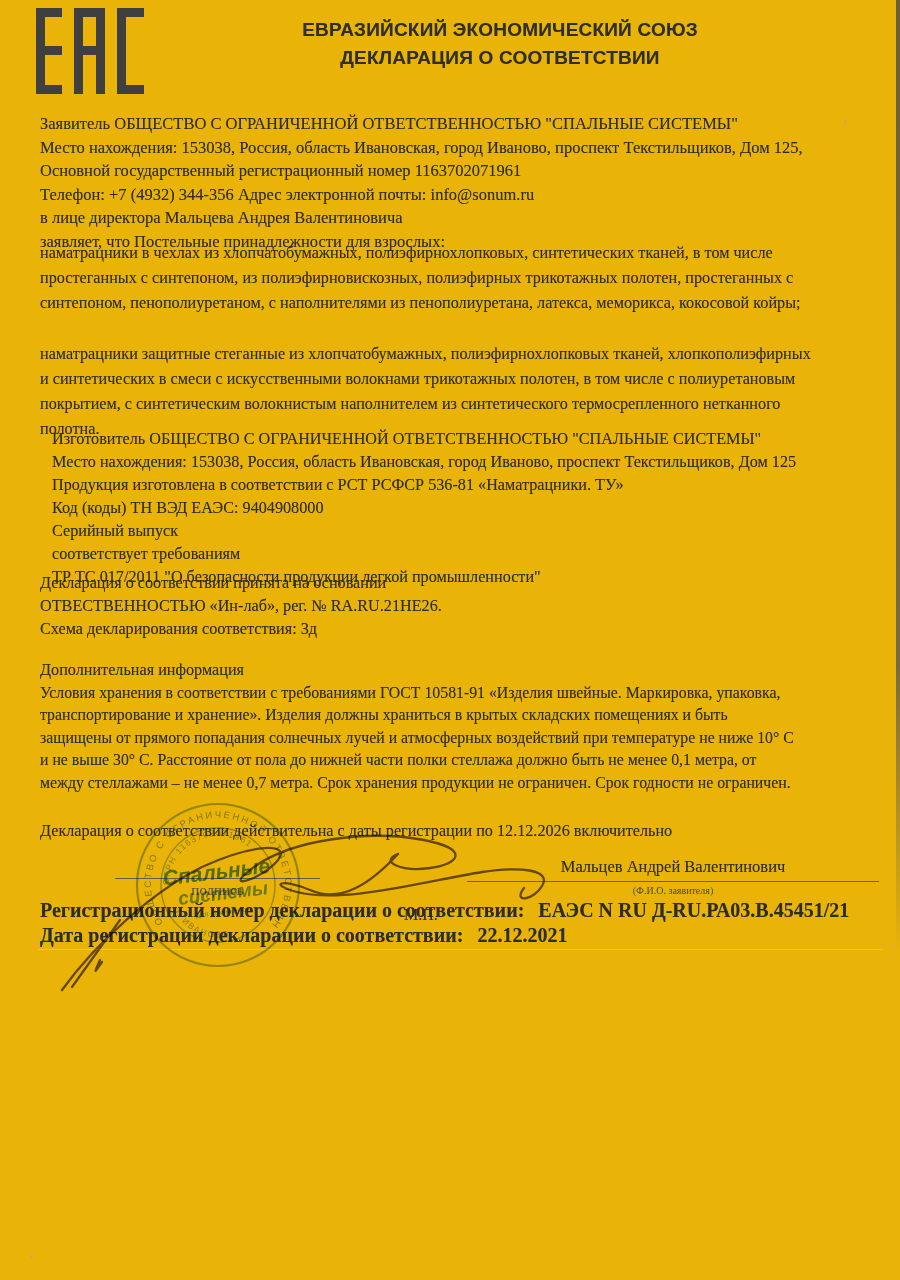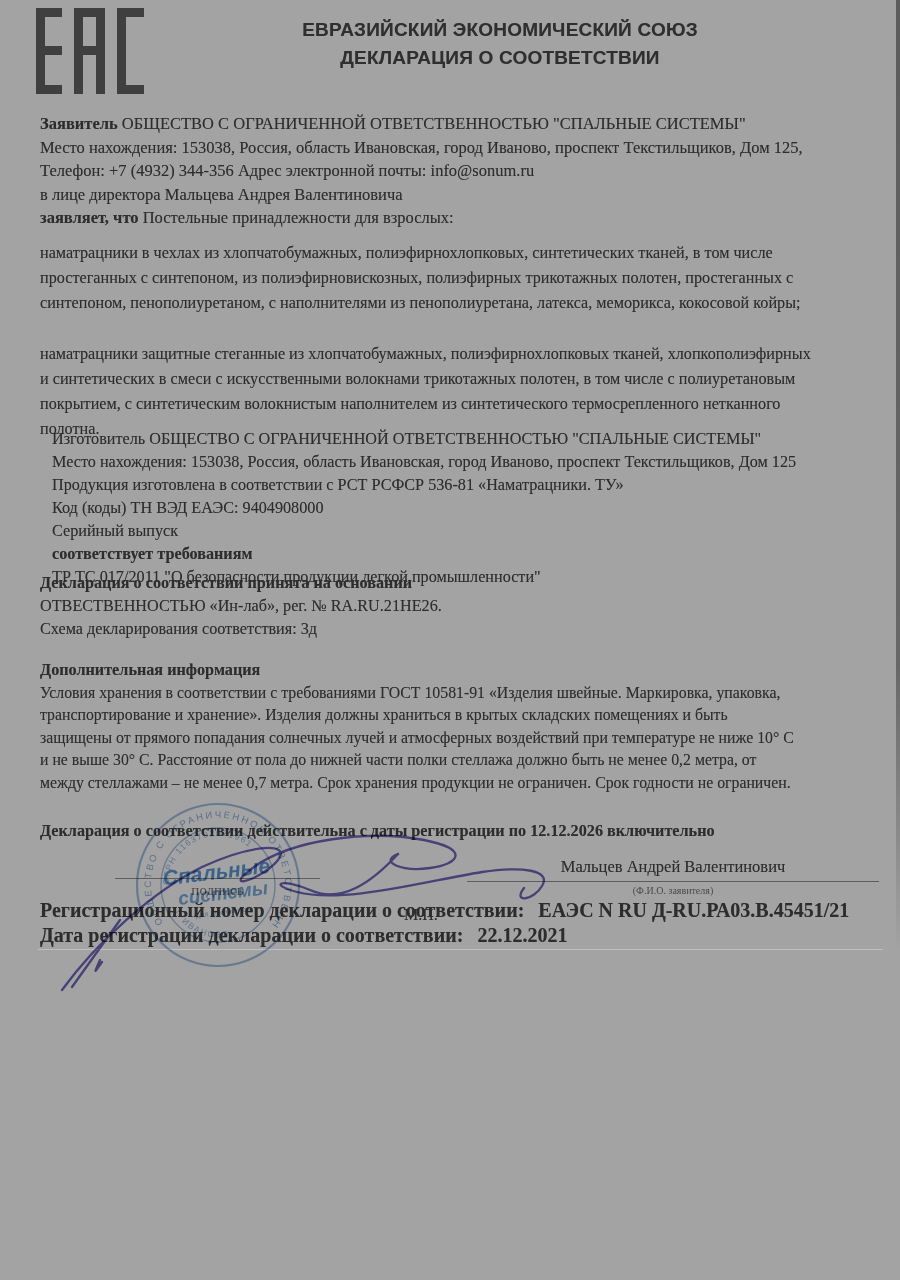--- a/index.html
+++ b/index.html
@@ -1,32 +1,32 @@
 <!DOCTYPE html>
 <html><head>
 <meta charset="utf-8">
 <style>
   html,body{margin:0;padding:0;background:#ffffff;}
   .page{
     position:relative;width:900px;height:1280px;margin:0 auto;
-    background:#a3a3a3;overflow:hidden;
+    background:#eab308;overflow:hidden;
     font-family:"Liberation Serif", serif;color:#2d2d2d;
   }
   .abs{position:absolute;}
   .ink{color:#2d2d2d;text-shadow:0 0 0.6px rgba(60,60,60,.45);}
   .hdr{
     font-family:"Liberation Sans", sans-serif;font-weight:bold;
     font-size:19px;line-height:28px;text-align:center;color:#2f2f2f;
     text-shadow:0 0 0.6px rgba(60,60,60,.5);letter-spacing:.2px;
   }
   .body-line{font-size:16.5px;line-height:23.5px;white-space:nowrap;}
   .para-line{font-size:16.2px;line-height:25px;white-space:nowrap;}
   .small-line{font-size:16.2px;line-height:23px;white-space:nowrap;}
   .store-line{font-size:15.8px;line-height:22.4px;white-space:nowrap;}
-  .bold{font-weight:bold;}
+  .bold{font-weight:normal;}
   .sig-rule{position:absolute;height:1px;background:#555;opacity:.9;}
   .caption{position:absolute;text-align:center;color:#4a4a4a;}
   .faint-rule{position:absolute;height:1px;background:#c4c4c4;opacity:.85;}
   .speck{position:absolute;border-radius:50%;background:#a8a8a8;opacity:.5;}
   .edge-line{position:absolute;right:0;top:0;width:4px;height:952px;
     background:linear-gradient(to bottom,#4a4a4a 0%,#585858 70%,rgba(90,90,90,0) 100%);opacity:.8;}
   .stamp-wrap{position:absolute;left:134px;top:801px;width:168px;height:168px;
     mix-blend-mode:multiply;opacity:.92;}
   .signature-wrap{position:absolute;left:42px;top:812px;width:560px;height:190px;
     mix-blend-mode:multiply;}
@@ -63,20 +63,21 @@
     <div>ЕВРАЗИЙСКИЙ ЭКОНОМИЧЕСКИЙ СОЮЗ</div>
     <div>ДЕКЛАРАЦИЯ О СООТВЕТСТВИИ</div>
   </div>
 
   <div class="abs ink" style="left:40px;top:112px;width:845px;">
     <div class="body-line">
       <span class="bold">Заявитель</span>
       <span>ОБЩЕСТВО С ОГРАНИЧЕННОЙ ОТВЕТСТВЕННОСТЬЮ "СПАЛЬНЫЕ СИСТЕМЫ"</span>
     </div>
     <div class="body-line">Место нахождения: 153038, Россия, область Ивановская, город Иваново, проспект Текстильщиков, Дом 125,</div>
+    <div class="body-line">Основной государственный регистрационный номер 1163702071961</div>
     <div class="body-line">Телефон: +7 (4932) 344-356 Адрес электронной почты: info@sonum.ru</div>
     <div class="body-line">в лице директора Мальцева Андрея Валентиновича</div>
     <div class="body-line">
       <span class="bold">заявляет, что</span>
       <span>Постельные принадлежности для взрослых:</span>
     </div>
   </div>
 
   <div class="abs ink" style="left:40px;top:241px;width:845px;">
     <div class="para-line">наматрацники в чехлах из хлопчатобумажных, полиэфирнохлопковых, синтетических тканей, в том числе</div>
@@ -108,21 +109,21 @@
     <div class="small-line bold">Декларация о соответствии принята на основании</div>
     <div class="small-line">ОТВЕСТВЕННОСТЬЮ «Ин-лаб», рег. № RA.RU.21HE26.</div>
     <div class="small-line">Схема декларирования соответствия: 3д</div>
   </div>
 
   <div class="abs ink" style="left:40px;top:659px;width:845px;">
     <div class="small-line bold">Дополнительная информация</div>
     <div class="store-line">Условия хранения в соответствии с требованиями ГОСТ 10581-91 «Изделия швейные. Маркировка, упаковка,</div>
     <div class="store-line">транспортирование и хранение». Изделия должны храниться в крытых складских помещениях и быть</div>
     <div class="store-line">защищены от прямого попадания солнечных лучей и атмосферных воздействий при температуре не ниже 10° С</div>
-    <div class="store-line">и не выше 30° С. Расстояние от пола до нижней части полки стеллажа должно быть не менее 0,2 метра, от</div>
+    <div class="store-line">и не выше 30° С. Расстояние от пола до нижней части полки стеллажа должно быть не менее 0,1 метра, от</div>
     <div class="store-line">между стеллажами – не менее 0,7 метра. Срок хранения продукции не ограничен. Срок годности не ограничен.</div>
   </div>
 
   <div class="abs ink small-line bold" style="left:40px;top:820px;width:845px;">Декларация о соответствии действительна с даты регистрации по 12.12.2026 включительно</div>
 
   <div class="abs ink" style="left:404px;top:906px;font-size:16px;">М.П.</div>
 
   <div class="sig-rule" style="left:115px;top:878px;width:205px;"></div>
   <div class="caption" style="left:115px;top:882px;width:205px;font-size:15px;">подпись</div>
 

